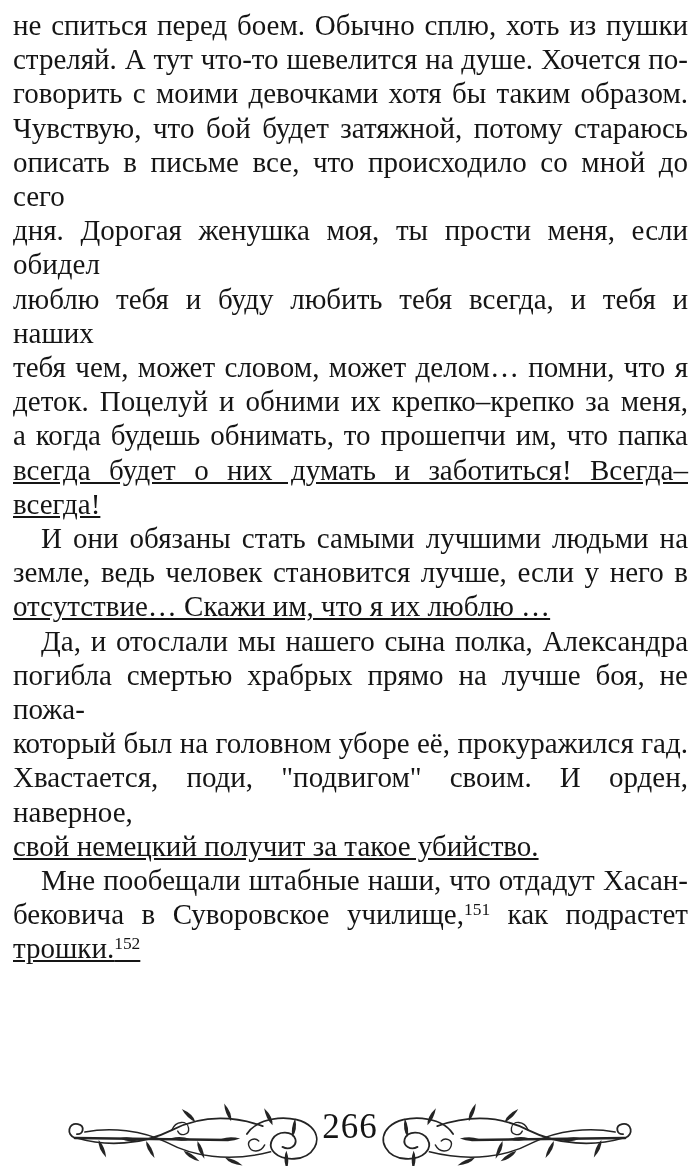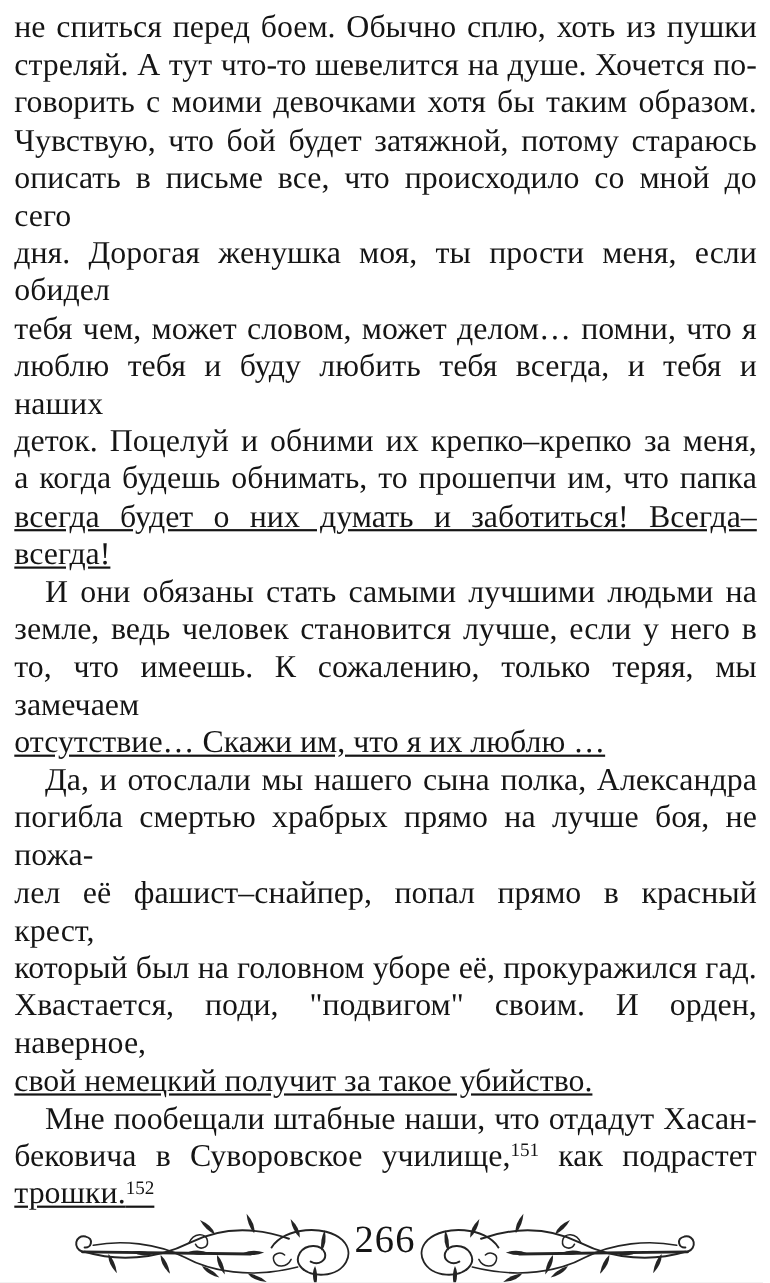--- a/index.html
+++ b/index.html
@@ -91,36 +91,34 @@
 
   <div class="content">
     <div class="body-text">
         <div>
           <div class="line">не спиться перед боем. Обычно сплю, хоть из пушки</div>
           <div class="line">стреляй. А тут что-то шевелится на душе. Хочется по-</div>
           <div class="line">говорить с моими девочками хотя бы таким образом.</div>
           <div class="line">Чувствую, что бой будет затяжной, потому стараюсь</div>
           <div class="line">описать в письме все, что происходило со мной до сего</div>
           <div class="line">дня. Дорогая женушка моя, ты прости меня, если обидел</div>
+          <div class="line">люблю тебя и буду любить тебя всегда, и тебя и наших</div>
           <div class="line">тебя чем, может словом, может делом… помни, что я</div>
-          <div class="line">люблю тебя и буду любить тебя всегда, и тебя и наших</div>
           <div class="line">деток. Поцелуй и обними их крепко–крепко за меня,</div>
           <div class="line">а когда будешь обнимать, то прошепчи им, что папка</div>
           <div class="line para-end">всегда будет о них думать и заботиться! Всегда–всегда!</div>
         </div>
         <div>
           <div class="line indent">И они обязаны стать самыми лучшими людьми на</div>
           <div class="line">земле, ведь человек становится лучше, если у него в</div>
-          <div class="line">то, что имеешь. К сожалению, только теряя, мы замечаем</div>
           <div class="line para-end">отсутствие… Скажи им, что я их люблю …</div>
         </div>
         <div>
           <div class="line indent">Да, и отослали мы нашего сына полка, Александра</div>
           <div class="line">погибла смертью храбрых прямо на лучше боя, не пожа-</div>
-          <div class="line">лел её фашист–снайпер, попал прямо в красный крест,</div>
           <div class="line">который был на головном уборе её, прокуражился гад.</div>
           <div class="line">Хвастается, поди, "подвигом" своим. И орден, наверное,</div>
           <div class="line para-end">свой немецкий получит за такое убийство.</div>
         </div>
         <div>
           <div class="line indent">Мне пообещали штабные наши, что отдадут Хасан-</div>
           <div class="line">бековича в Суворовское училище,<sup>151</sup> как подрастет</div>
           <div class="line para-end">трошки.<sup>152</sup></div>
         </div>
       </div>

